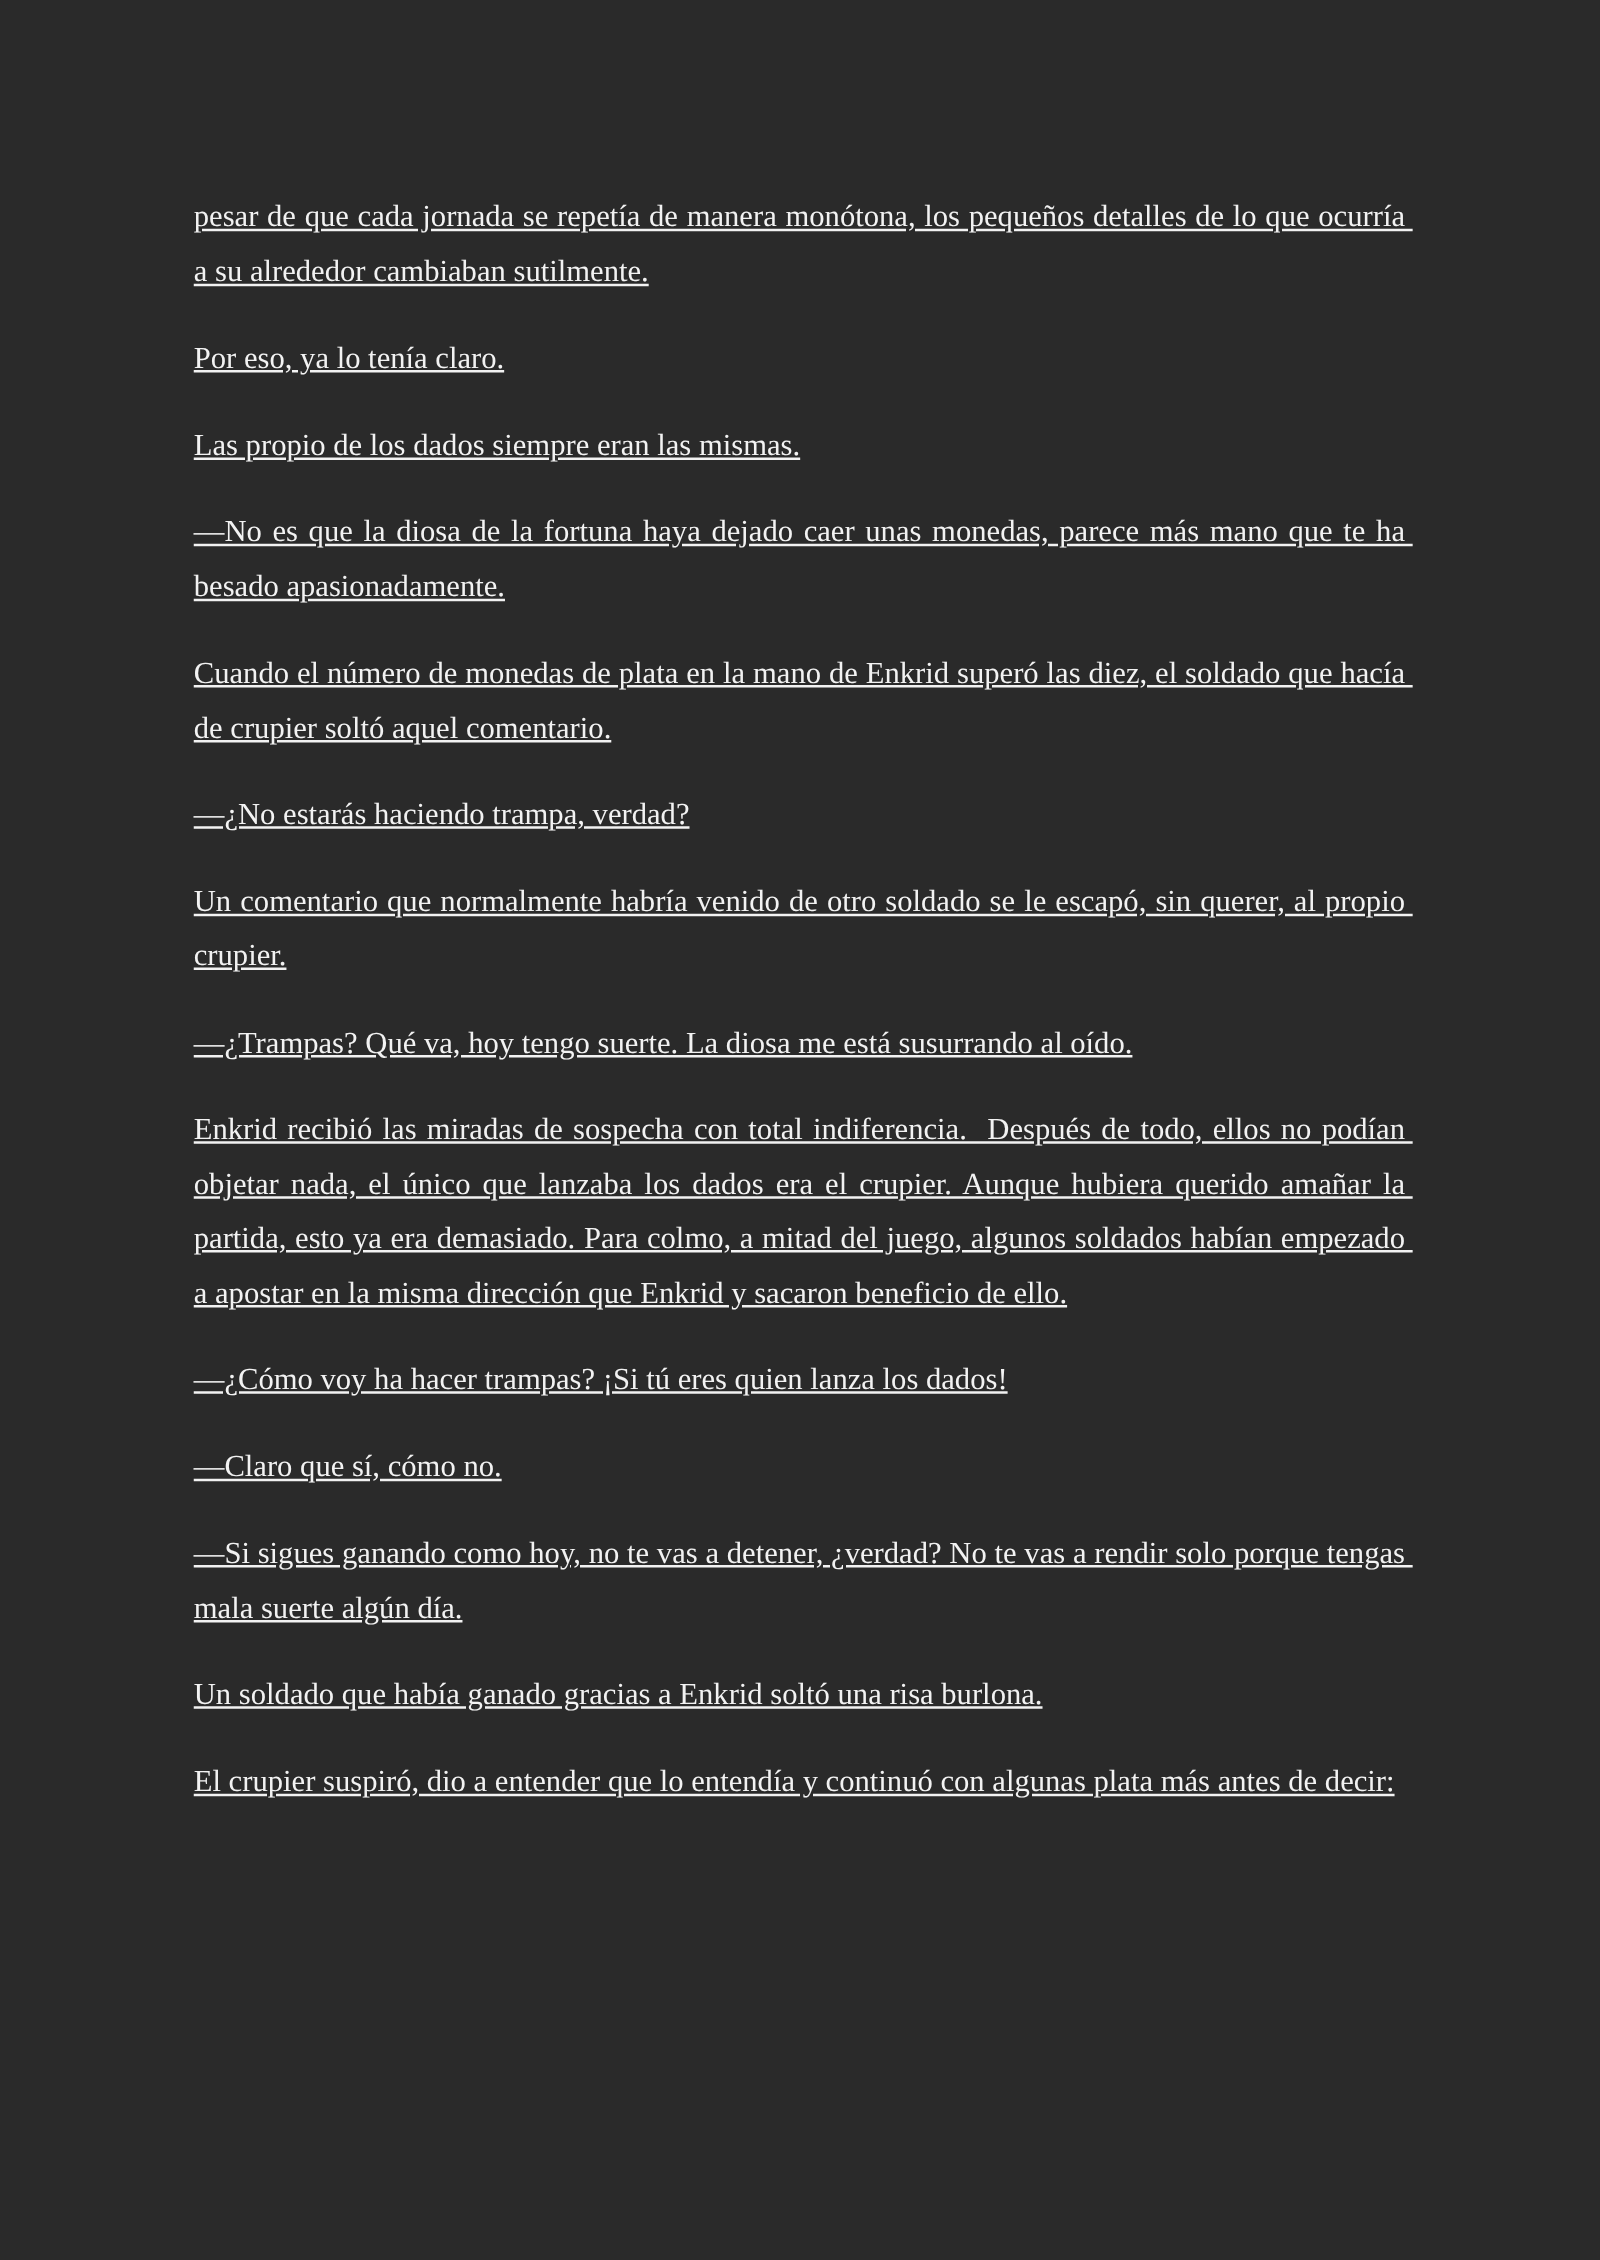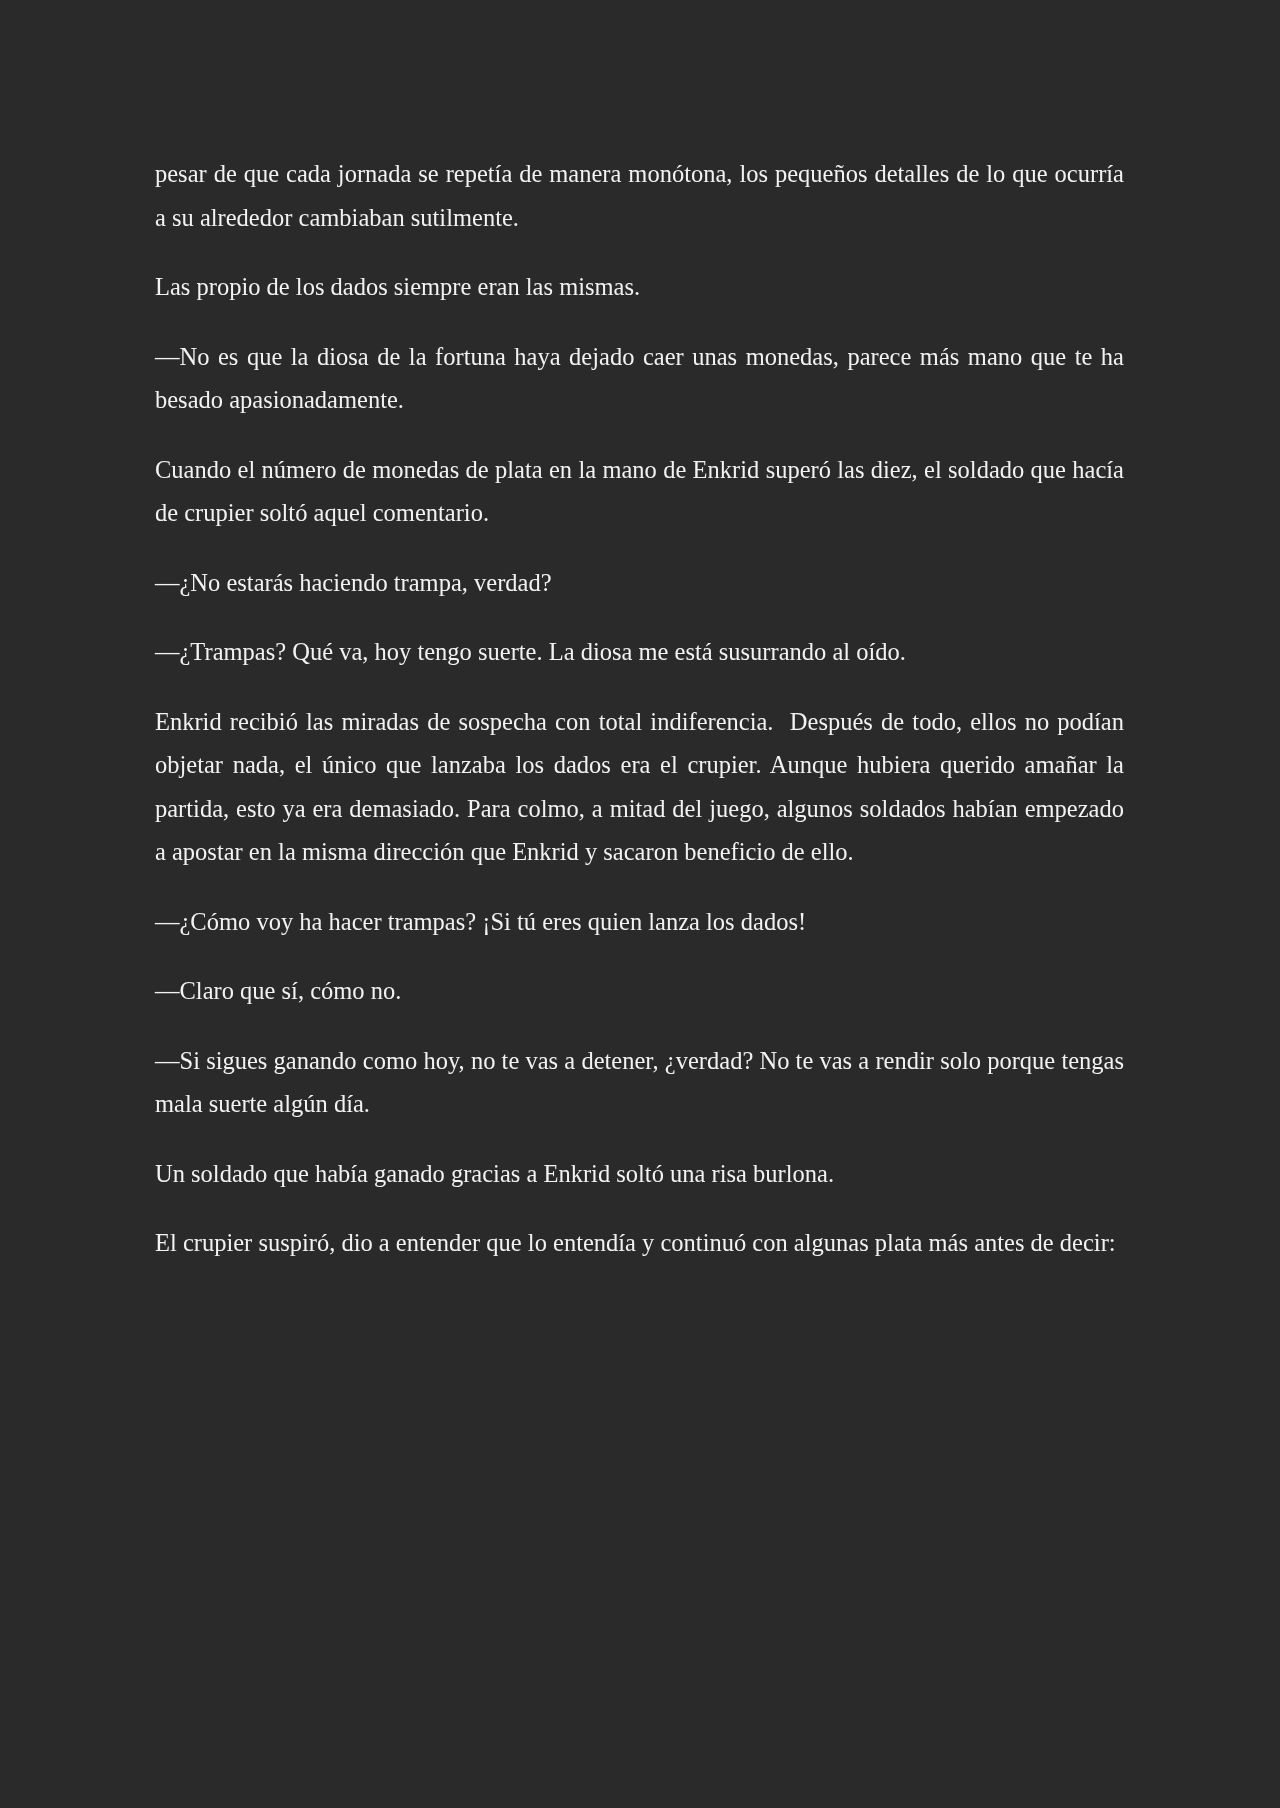--- a/index.html
+++ b/index.html
@@ -15,37 +15,40 @@
     }
     .page {
       position: absolute;
       left: 155px;
       top: 152px;
       width: 969px;
       color: #f2f2f2;
       font-family: "Liberation Serif", "DejaVu Serif", serif;
       font-size: 24.5px;
       line-height: 43.5px;
+      text-decoration: underline;
     }
     .para {
       margin: 0 0 26px 0;
       text-align: justify;
       text-align-last: left;
       white-space: pre-wrap;
     }
   </style>
 </head>
 <body>
 
 <main class="page">
   <p class="para">pesar de que cada jornada se repetía de manera monótona, los pequeños detalles de lo que ocurría a su alrededor cambiaban sutilmente.</p>
+  <p class="para">Por eso, ya lo tenía claro.</p>
   <p class="para">Las propio de los dados siempre eran las mismas.</p>
   <p class="para">—No es que la diosa de la fortuna haya dejado caer unas monedas, parece más mano que te ha besado apasionadamente.</p>
   <p class="para">Cuando el número de monedas de plata en la mano de Enkrid superó las diez, el soldado que hacía de crupier soltó aquel comentario.</p>
   <p class="para">—¿No estarás haciendo trampa, verdad?</p>
+  <p class="para">Un comentario que normalmente habría venido de otro soldado se le escapó, sin querer, al propio crupier.</p>
   <p class="para">—¿Trampas? Qué va, hoy tengo suerte. La diosa me está susurrando al oído.</p>
   <p class="para">Enkrid recibió las miradas de sospecha con total indiferencia.  Después de todo, ellos no podían objetar nada, el único que lanzaba los dados era el crupier. Aunque hubiera querido amañar la partida, esto ya era demasiado. Para colmo, a mitad del juego, algunos soldados habían empezado a apostar en la misma dirección que Enkrid y sacaron beneficio de ello.</p>
   <p class="para">—¿Cómo voy ha hacer trampas? ¡Si tú eres quien lanza los dados!</p>
   <p class="para">—Claro que sí, cómo no.</p>
   <p class="para">—Si sigues ganando como hoy, no te vas a detener, ¿verdad? No te vas a rendir solo porque tengas mala suerte algún día.</p>
   <p class="para">Un soldado que había ganado gracias a Enkrid soltó una risa burlona.</p>
   <p class="para">El crupier suspiró, dio a entender que lo entendía y continuó con algunas plata más antes de decir:</p>
 </main>
 
 </body></html>

